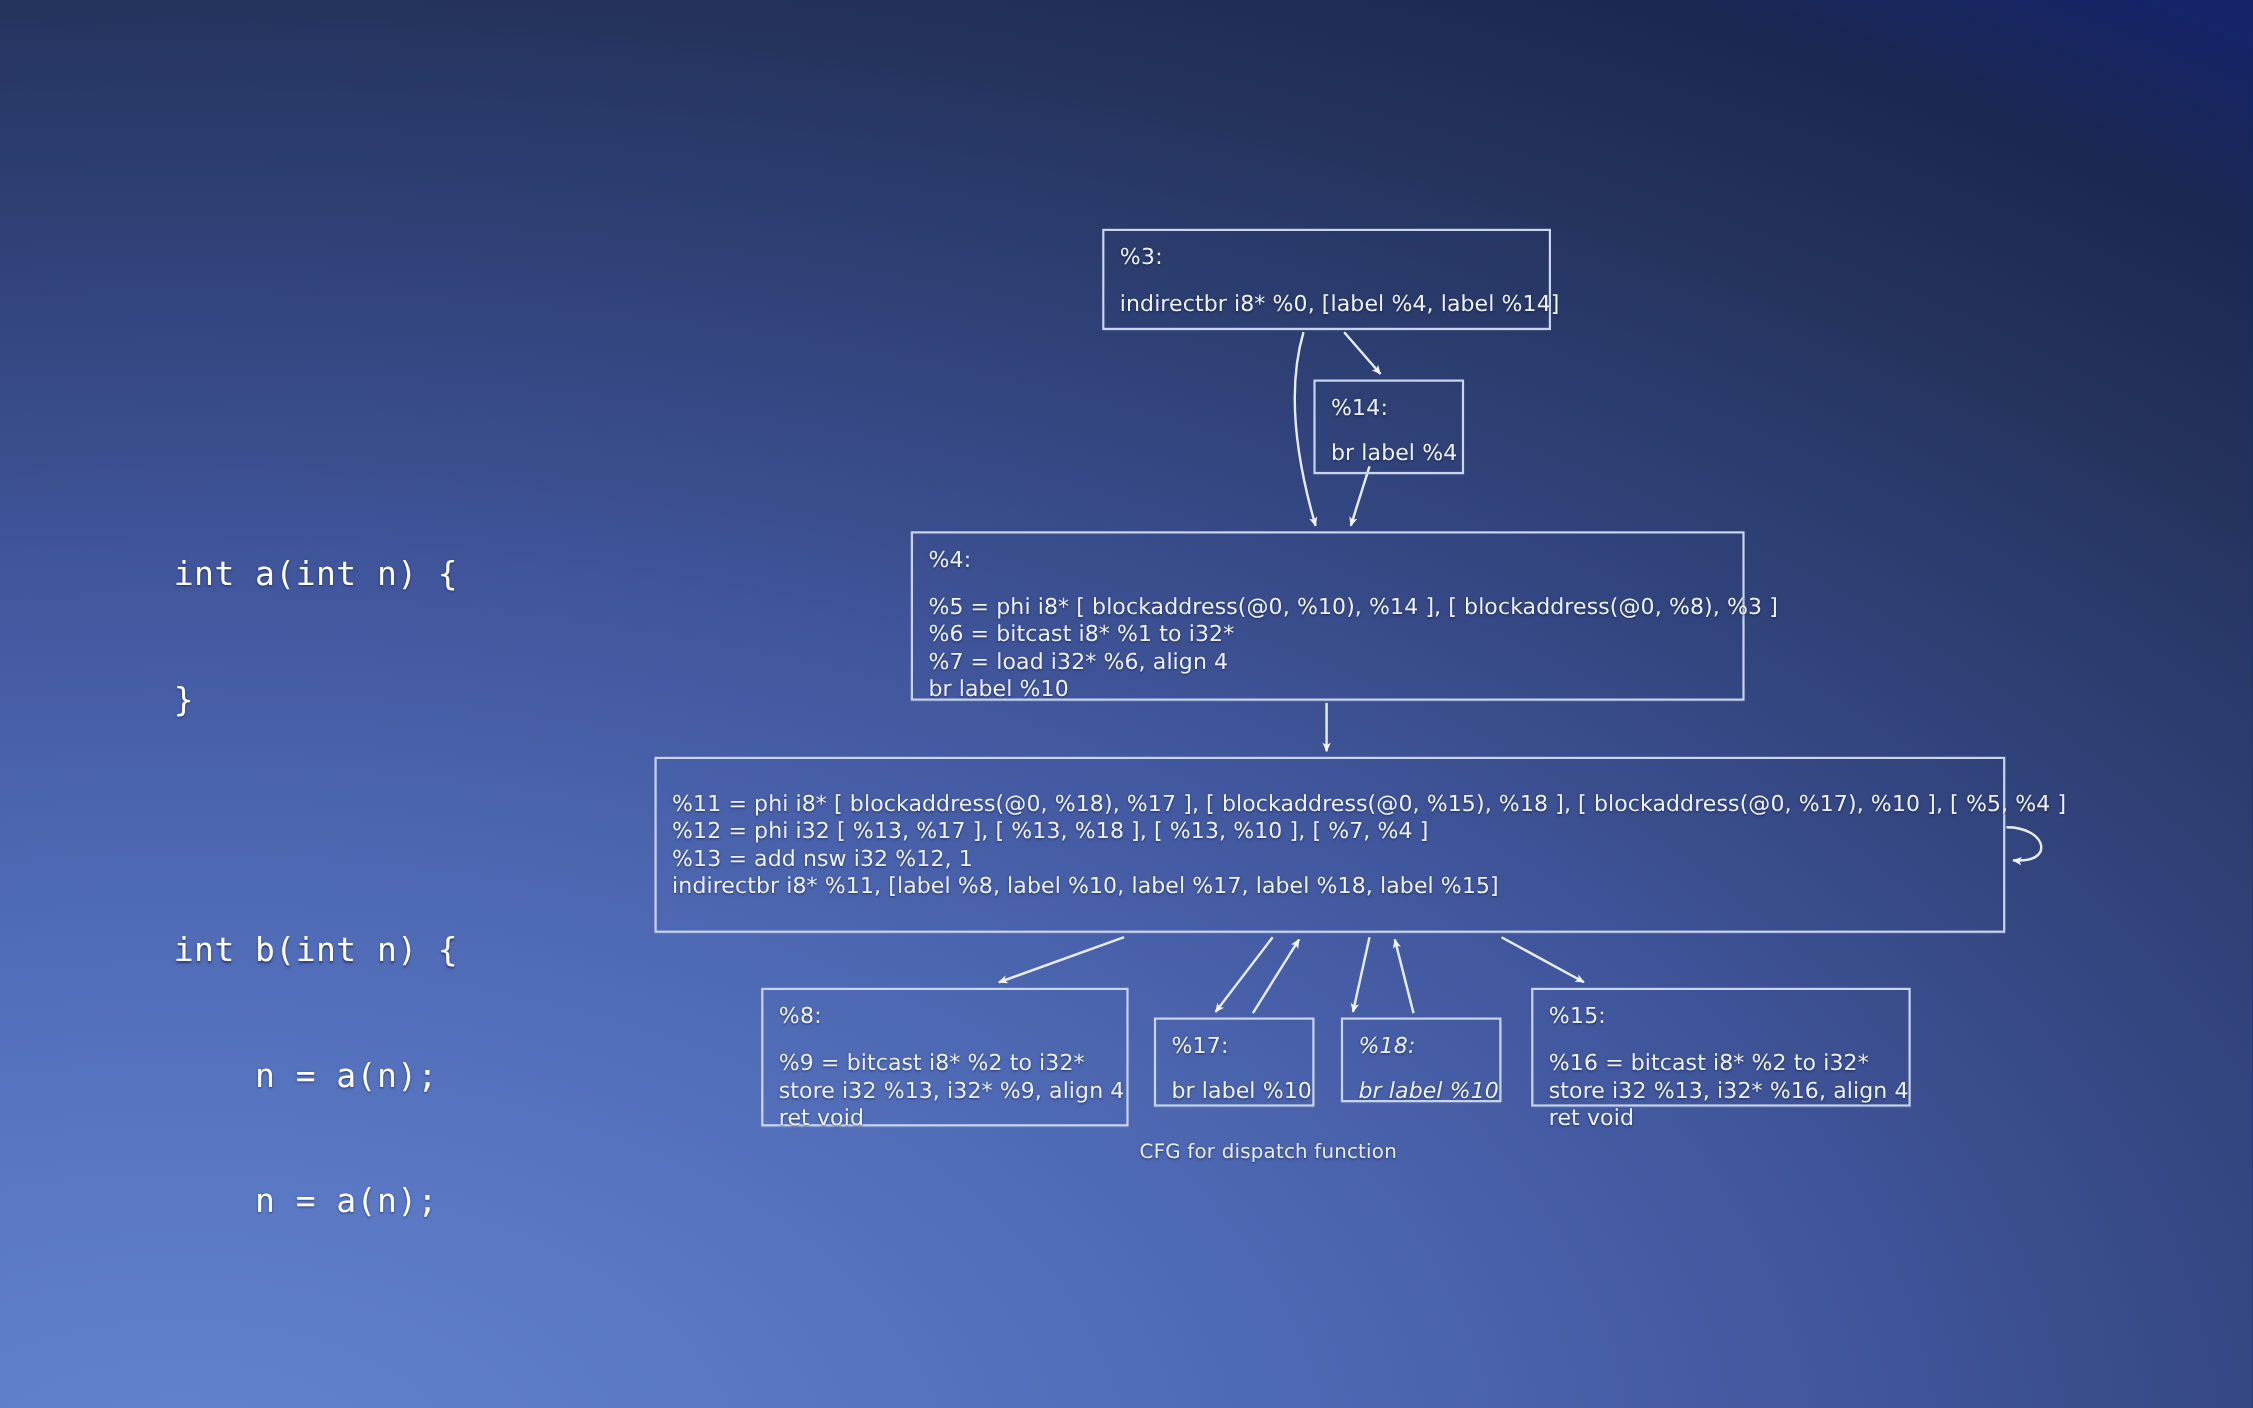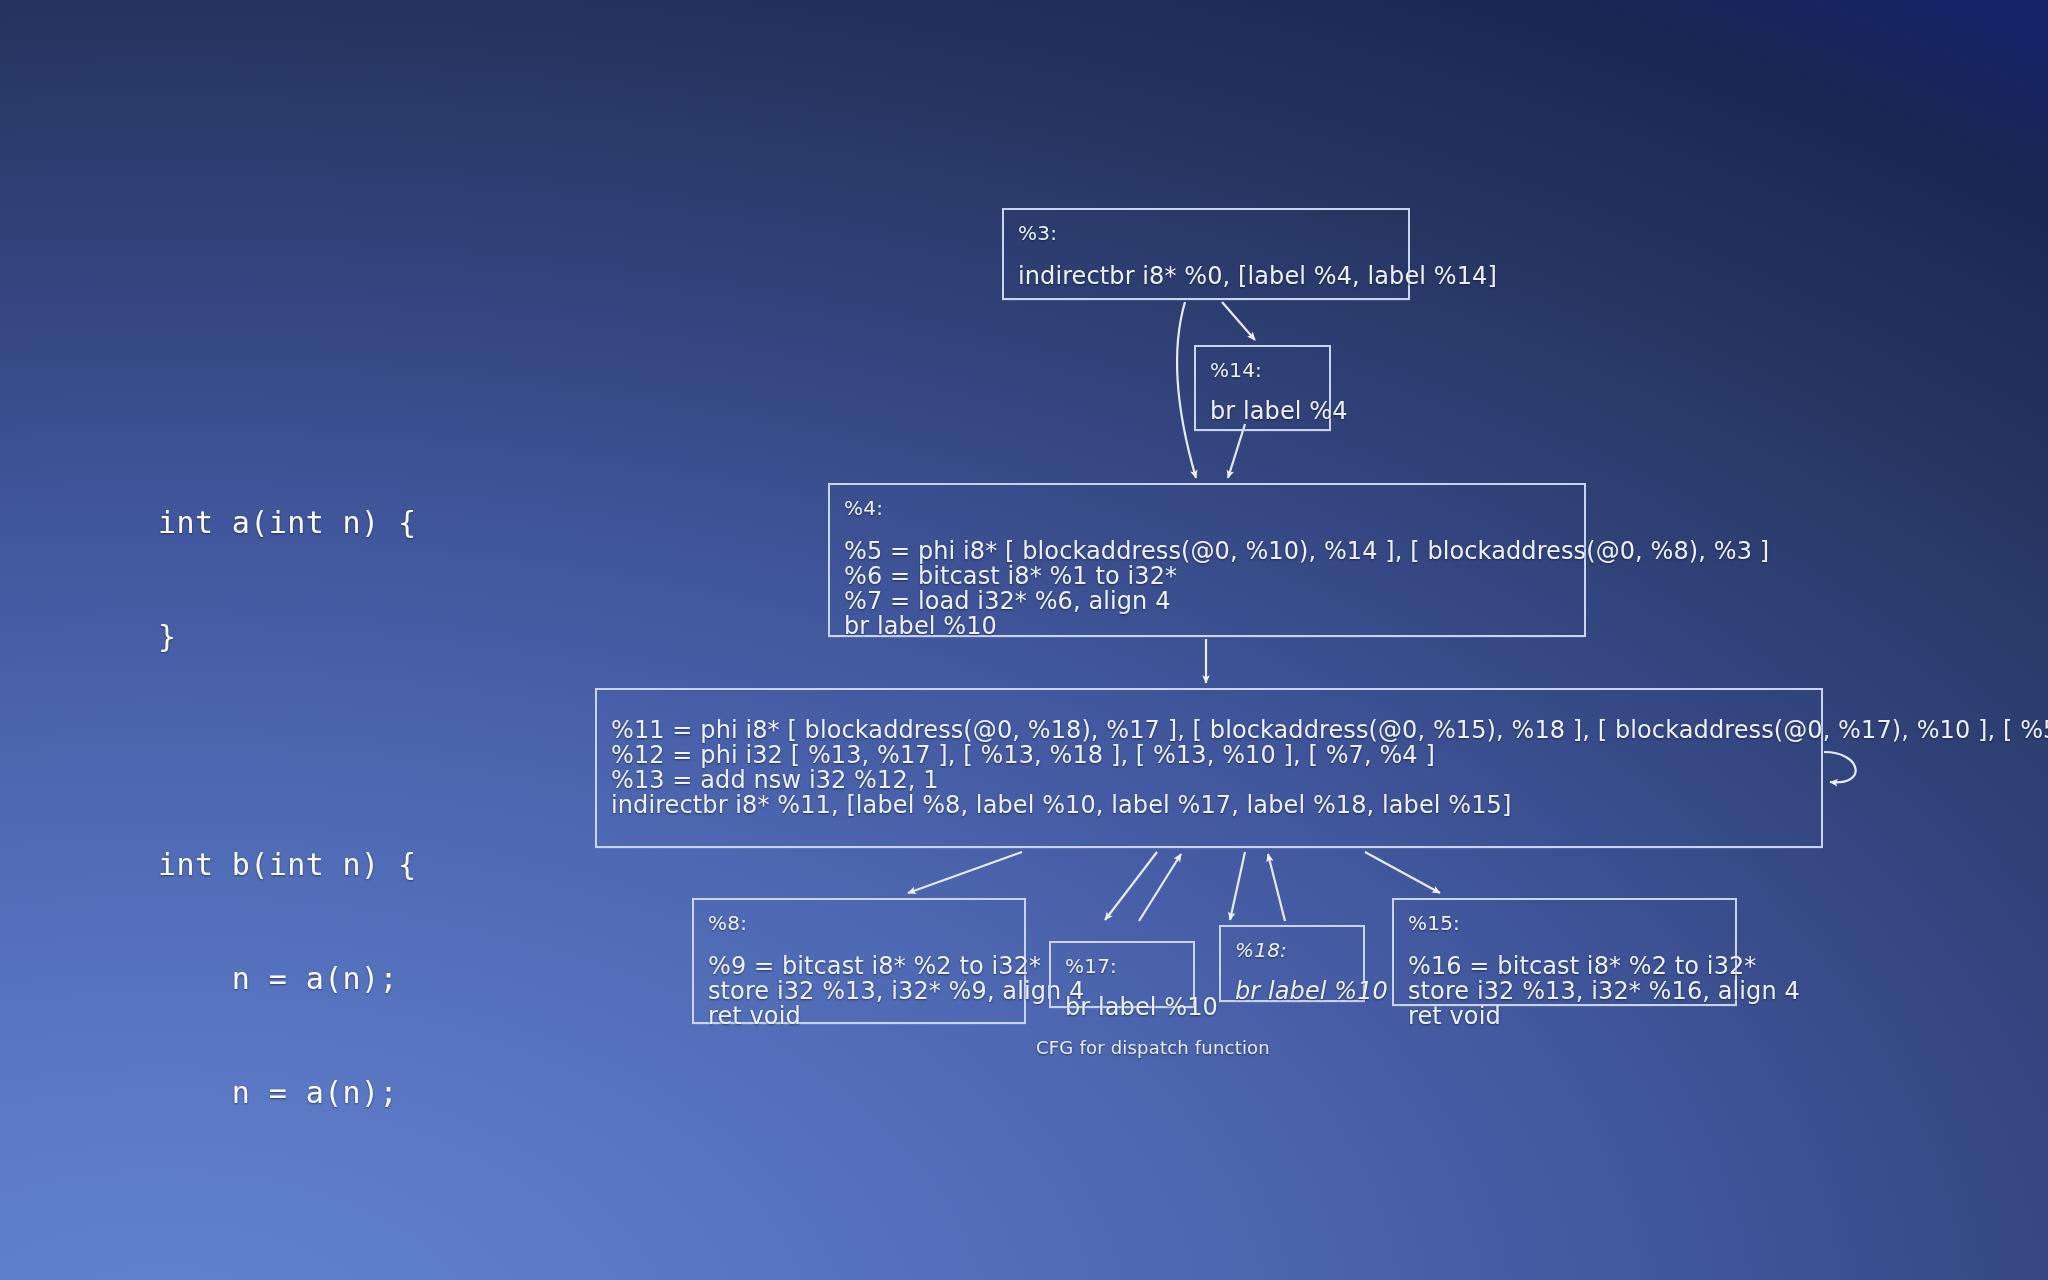--- a/index.html
+++ b/index.html
@@ -62,35 +62,35 @@
   .node .node-label {
     display: block;
     font-size: 20px;
     line-height: 26px;
     letter-spacing: 0.2px;
     text-shadow: 0 1px 2px rgba(10,18,50,0.6);
   }
   .node .node-body {
     display: block;
     margin-top: 18px;
-    font-size: 24px;
+    font-size: 20px;
     line-height: 25px;
     white-space: pre;
     letter-spacing: 0.1px;
     text-shadow: 0 1px 2px rgba(10,18,50,0.6);
   }
   .node.compact .node-body { margin-top: 16px; }
 
   
   #node-3   { left: 1002px; top: 208px;  width: 408px;  height: 92px; }
   #node-14  { left: 1194px; top: 345px;  width: 137px;  height: 86px; }
   #node-4   { left: 828px;  top: 483px;  width: 758px;  height: 154px; }
   #node-10  { left: 595px;  top: 688px;  width: 1228px; height: 160px; }
   #node-8   { left: 692px;  top: 898px;  width: 334px;  height: 126px; }
-  #node-17  { left: 1049px; top: 925px;  width: 146px;  height: 67px; margin-top: 16px; }
+  #node-17  { left: 1049px; top: 925px;  width: 146px;  height: 81px; }
   #node-18  { left: 1219px; top: 925px;  width: 146px;  height: 77px; font-style: italic; }
   #node-15  { left: 1392px; top: 898px;  width: 345px;  height: 108px; }
 
   #caption {
     position: absolute;
     left: 1036px;
     top: 1037px;
     font-size: 18px;
     color: #e9eefb;
     letter-spacing: 0.2px;

